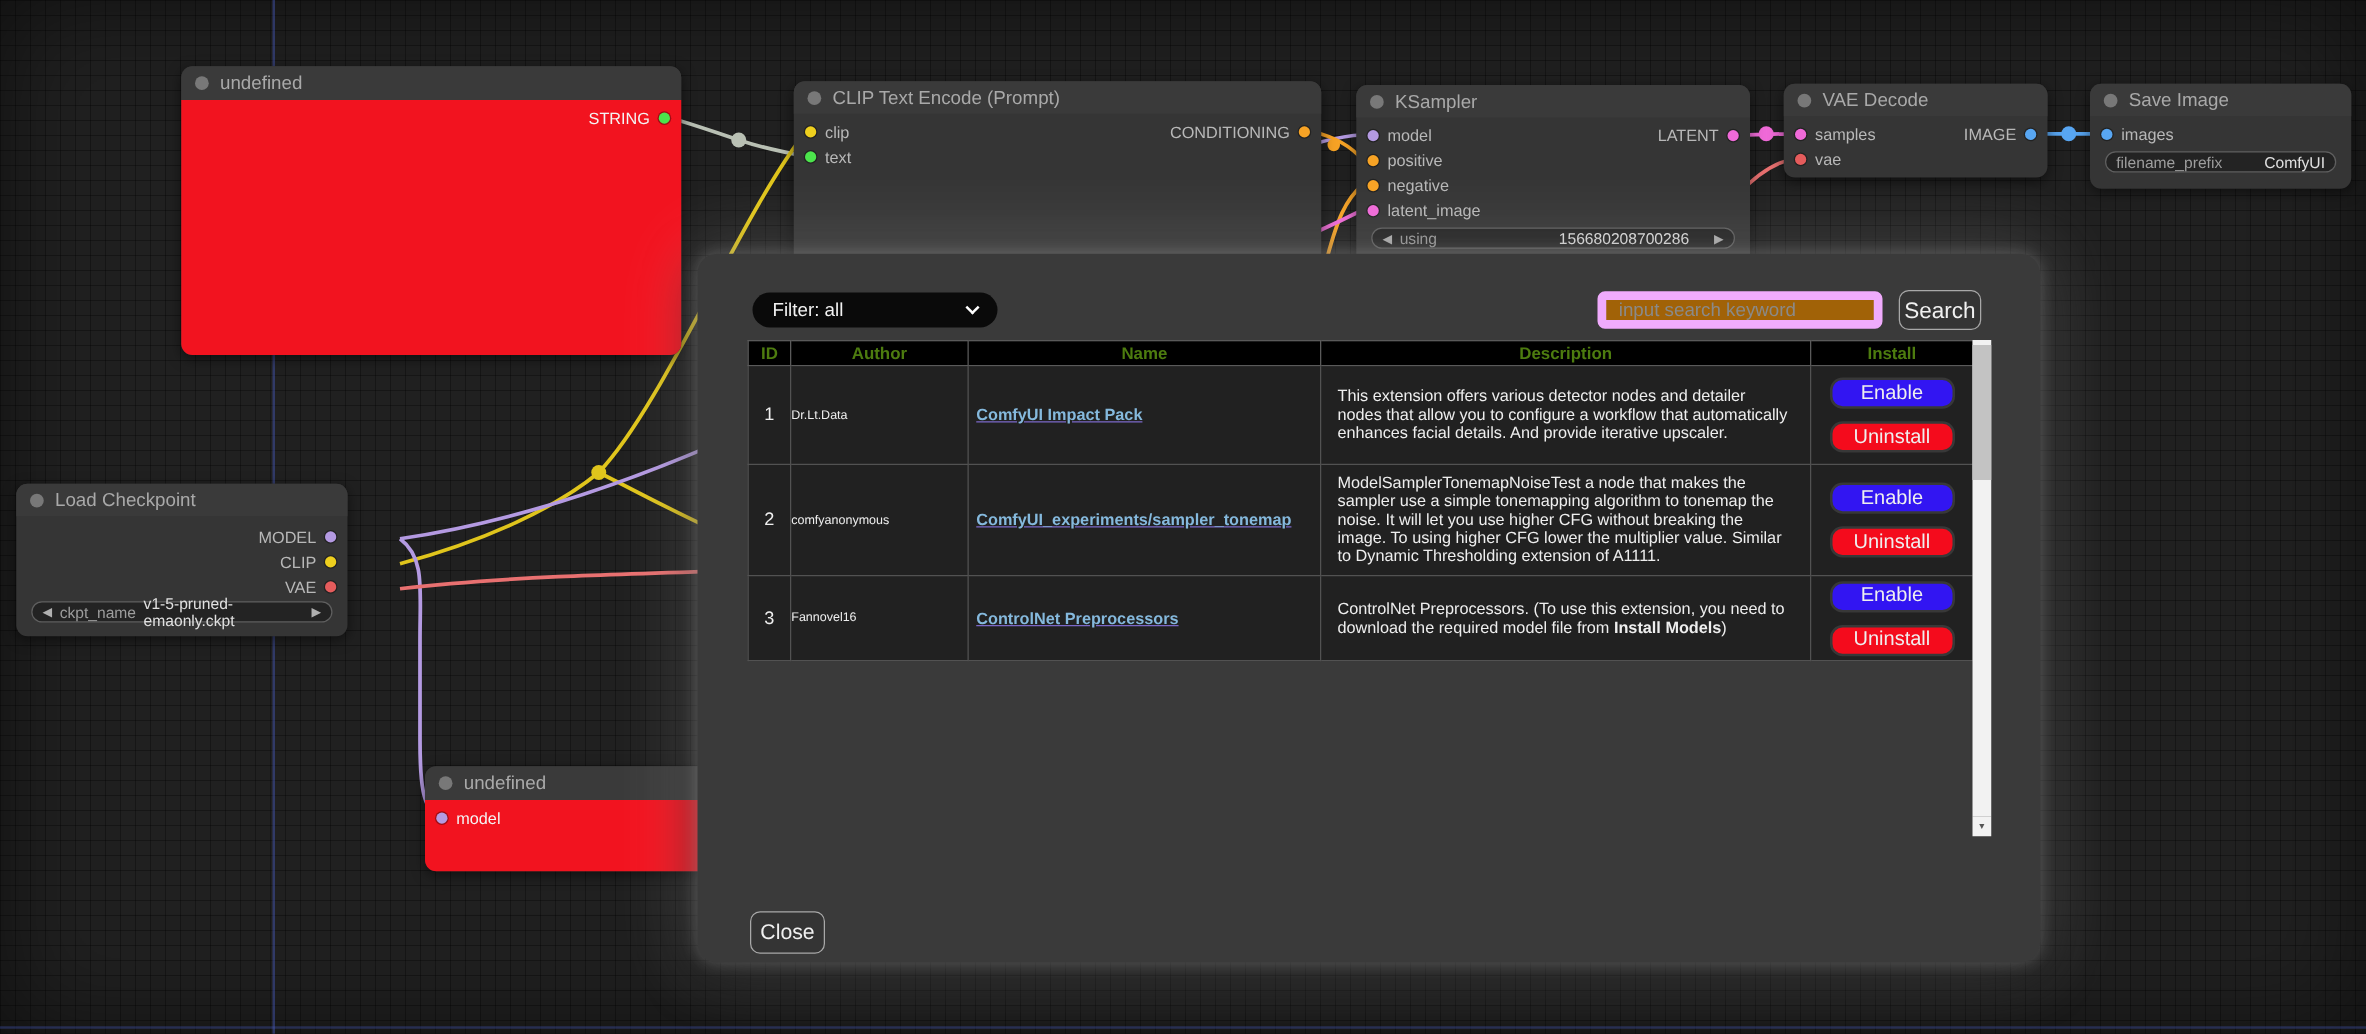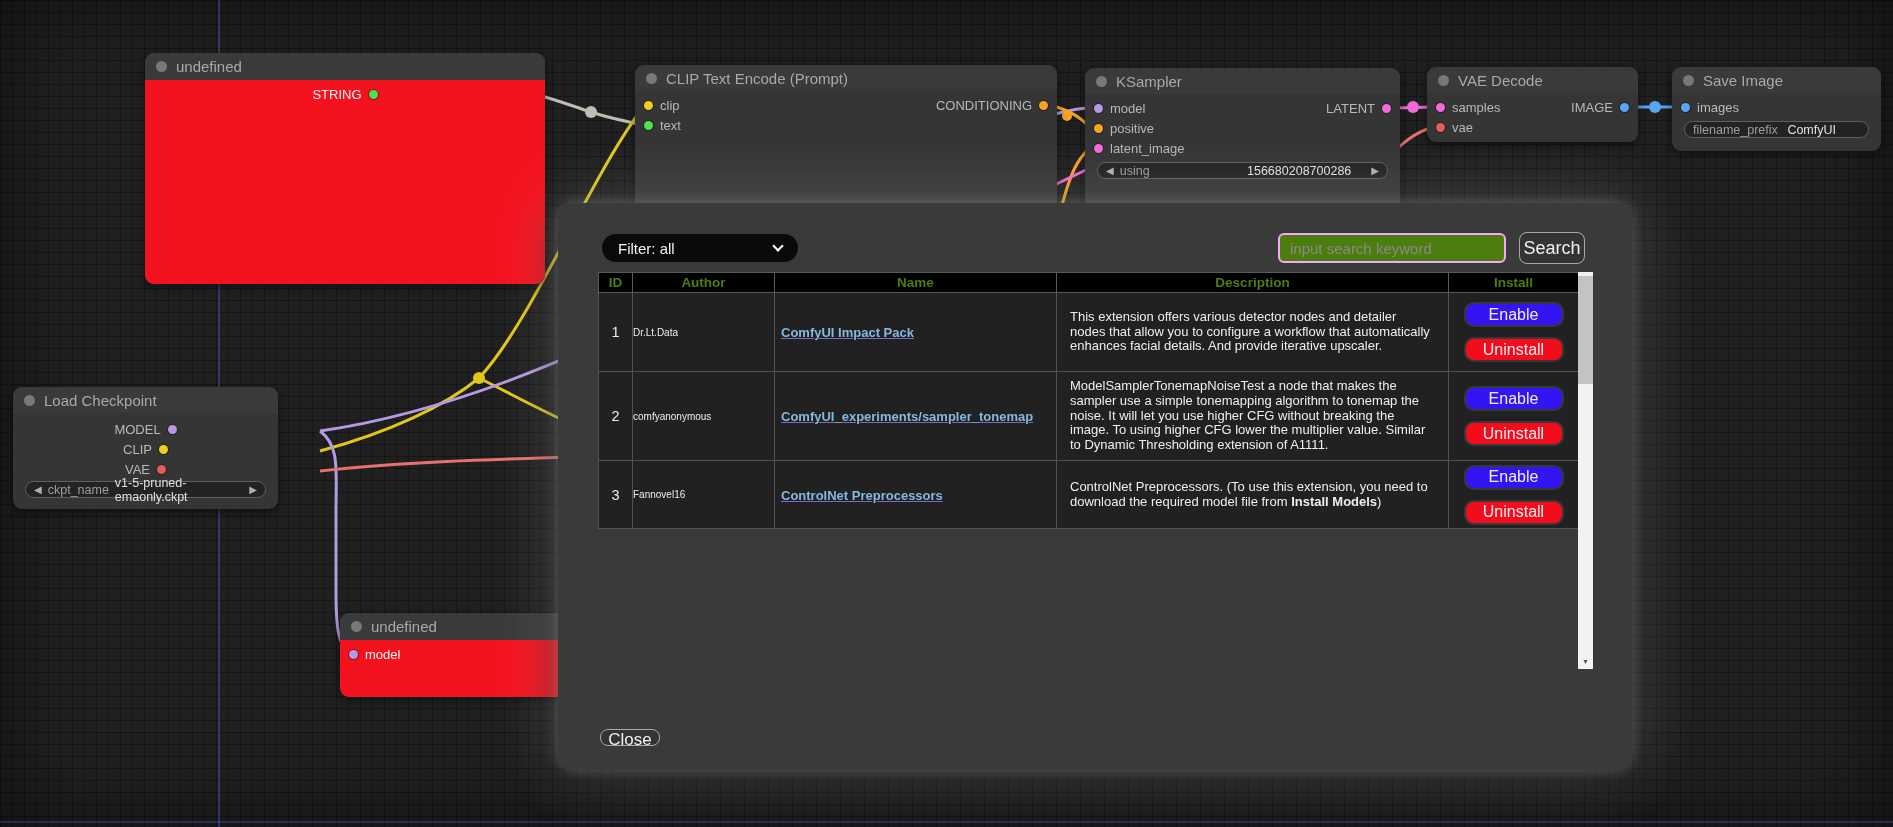--- a/index.html
+++ b/index.html
@@ -20,49 +20,49 @@
     box-shadow:0 3px 10px rgba(0,0,0,0.5); color:#b8b8b8; }
   .node-hd { height:26px; display:flex; align-items:center; gap:9px; padding:0 11px;
     font-size:15px; color:#a9a9a9; border-radius:9px 9px 0 0; background:#3a3a3a; }
   .hd-dot { width:11px; height:11px; border-radius:50%; background:#787878; flex:0 0 auto; }
   .node-body { padding-top:4px; }
   .red-body { background:#f2131f; border-radius:0 0 9px 9px; color:#f4f4f4; padding-top:4px; }
   .red-body .row, .red-body .out-label { color:#f4f4f4; }
   .row { height:20px; display:flex; align-items:center; padding:0 9px; font-size:13px; gap:7px; }
   .row.dual { justify-content:space-between; }
   .in, .out { display:flex; align-items:center; gap:7px; }
-  .row.out-only { justify-content:center; }
+  .row.out-only { justify-content:flex-end; }
   .dot { width:9px; height:9px; border-radius:50%; flex:0 0 auto; box-shadow:0 0 0 1px rgba(0,0,0,0.35); }
   .c-green{background:#4ce44c} .c-yellow{background:#eecf1e} .c-orange{background:#f7a325}
   .c-purple{background:#b49ae2} .c-pink{background:#f06ad8} .c-salmon{background:#e55c5c}
   .c-blue{background:#58a6f2}
   .pill { height:17px; margin:4px 12px 0; border-radius:10px; background:#232323;
     border:1px solid #5f5f5f; display:flex; align-items:center; padding:0 8px;
     font-size:12.5px; color:#9d9d9d; gap:6px; }
   .pill .pv { color:#e0e0e0; margin-left:auto; }
   .pill .arr { font-size:10px; color:#b0b0b0; }
   .pill .arr.r { margin-left:14px; }
-  .pill.noarrow .pv { margin-left:auto; margin-right:24px; }
+  .pill.noarrow .pv { margin-left:auto; margin-right:0; }
 
   .modal { position:absolute; left:558px; top:203px; width:1074px; height:567px;
     background:#3a3a3a; border-radius:16px;
     box-shadow:0 0 60px 10px rgba(255,255,255,0.18), 0 0 14px rgba(255,255,255,0.22), 0 10px 40px rgba(0,0,0,0.6); }
   .filter-select { position:absolute; left:44px; top:31px; width:196px; height:28px;
     background:#0a0a0a; border-radius:14px; color:#f2f2f2; font-size:15px;
     display:flex; align-items:center; padding:0 16px; cursor:pointer; }
   .chev { width:8px; height:8px; border-right:2px solid #fff; border-bottom:2px solid #fff;
     transform:rotate(45deg); margin-left:auto; margin-top:-4px; }
   .search-input { position:absolute; left:720px; top:30px; width:228px; height:30px;
-    background:#4d7c0f; border:2px solid #f0abfc; border-radius:6px; color:#ddd;
+    background:#a16207; border:7px solid #f0abfc; border-radius:6px; color:#ddd;
     font-size:15px; padding:0 10px; font-family:"Liberation Sans", sans-serif; }
   .search-input::placeholder { color:#8a8a8a; }
   .btn { background:#343434; border:1px solid #a8a8a8; border-radius:8px; color:#f0f0f0;
     font-family:"Liberation Sans", sans-serif; cursor:pointer; }
   .search-btn { position:absolute; left:961px; top:29px; width:66px; height:32px; font-size:18px; }
-  .close-btn { position:absolute; left:42px; top:526px; width:60px; height:17px; font-size:17px; }
+  .close-btn { position:absolute; left:42px; top:526px; width:60px; height:34px; font-size:17px; }
 
   table.ext { position:absolute; left:40px; top:69px; width:980px; border-collapse:collapse;
     table-layout:fixed; background:#212121; }
   table.ext th { background:#000; color:#4d7c0f; font-size:13.5px; font-weight:bold;
     border:1px solid #5a5a5a; height:20px; text-align:center; }
   table.ext td { border:1px solid #525252; color:#eee; vertical-align:middle; }
   td.cid { text-align:center; font-size:14.5px; }
   td.cauthor { padding-left:0; font-size:10px; }
   td.cname { padding-left:6px; }
   a.extlink { color:#85b9dd; font-weight:bold; font-size:13px; text-decoration:underline;
@@ -157,20 +157,24 @@
           <span>model</span>
           </span>
         <span class="out">
             <span>LATENT</span>
           <span class="dot c-pink"></span>
           </span>
       </div>
       <div class="row">
           <span class="dot c-orange"></span>
         <span>positive</span>
+        </div>
+      <div class="row">
+          <span class="dot c-orange"></span>
+        <span>negative</span>
         </div>
       <div class="row">
           <span class="dot c-pink"></span>
         <span>latent_image</span>
         </div>
       <div class="pill">
         <span class="arr">◀</span>
         <span>using</span>
         <span class="pv">156680208700286</span>
         <span class="arr r">▶</span>

